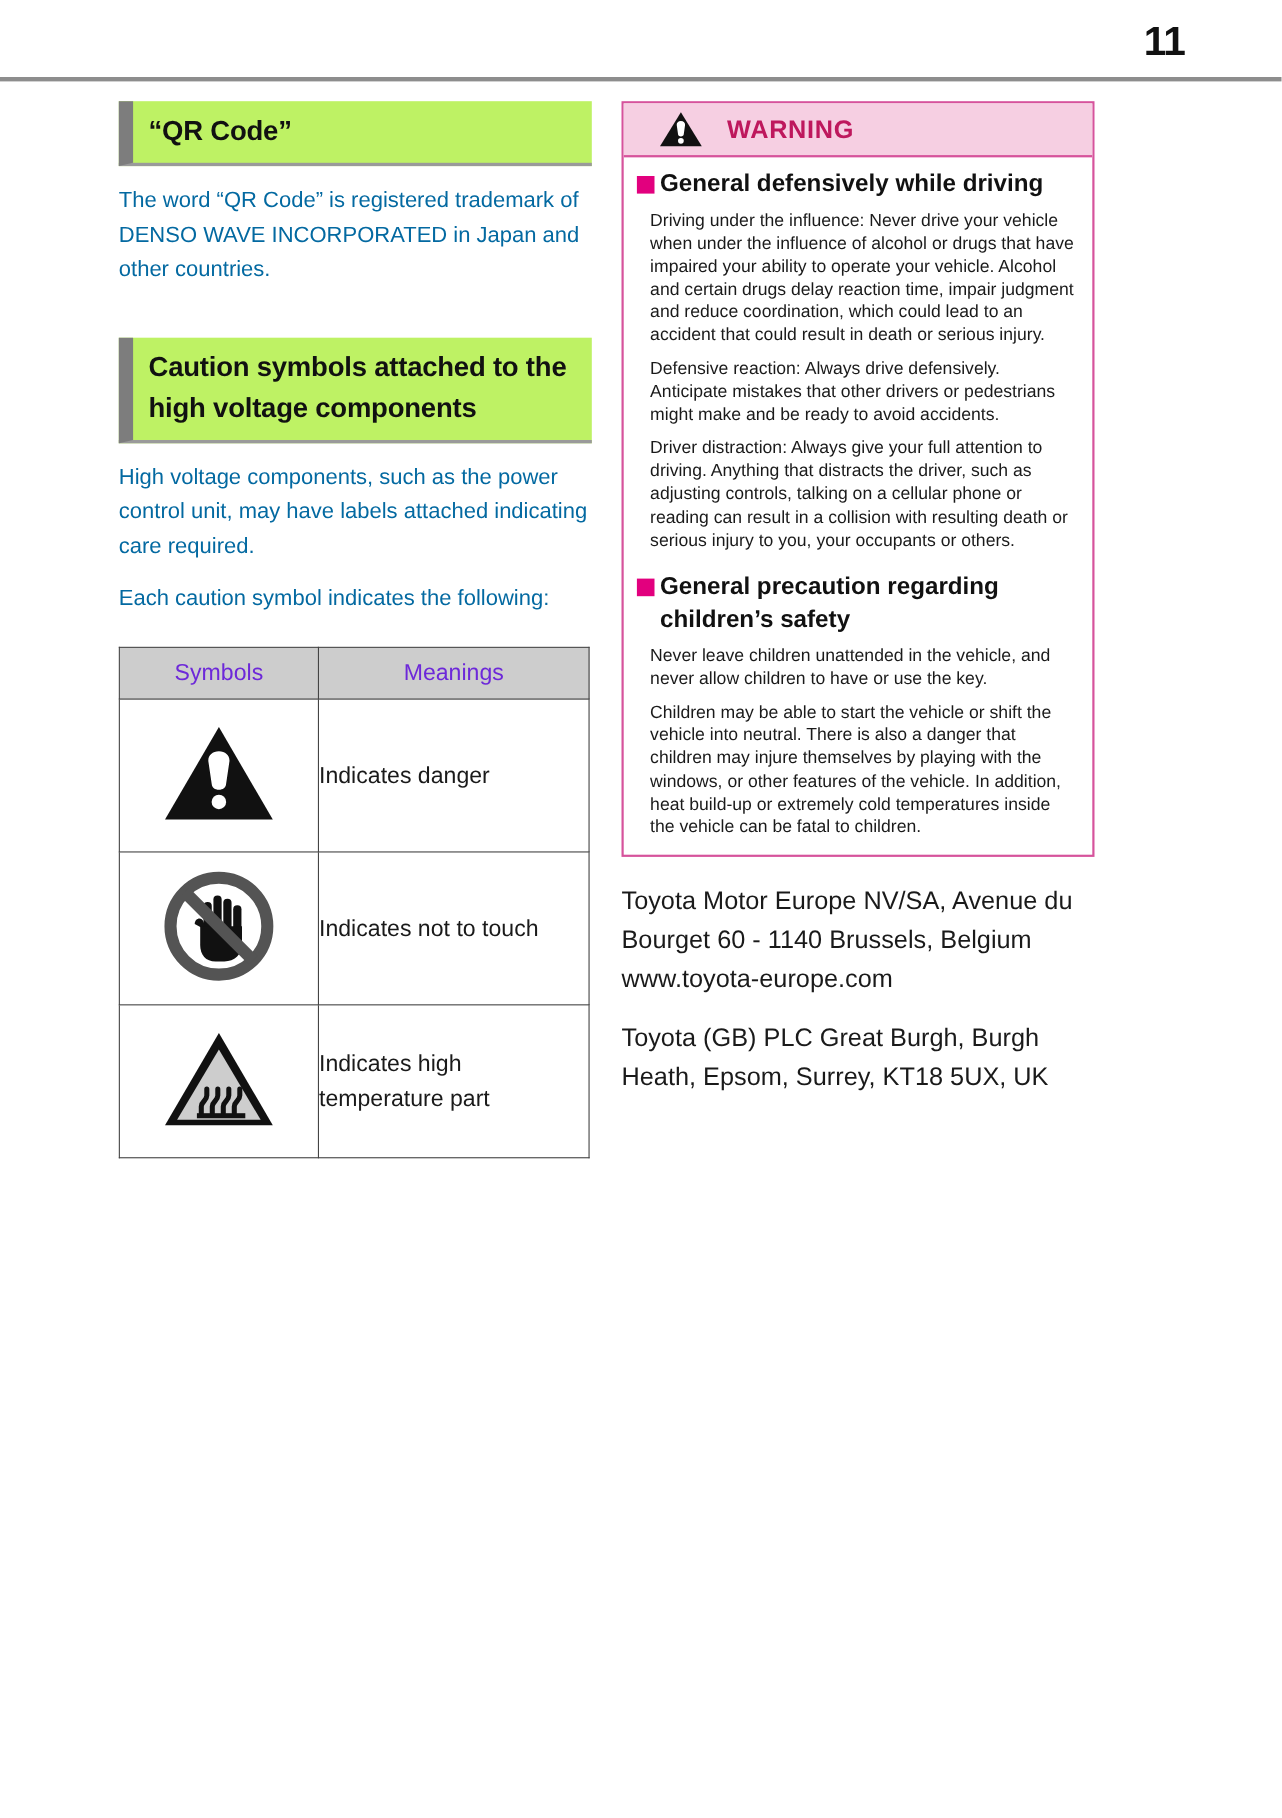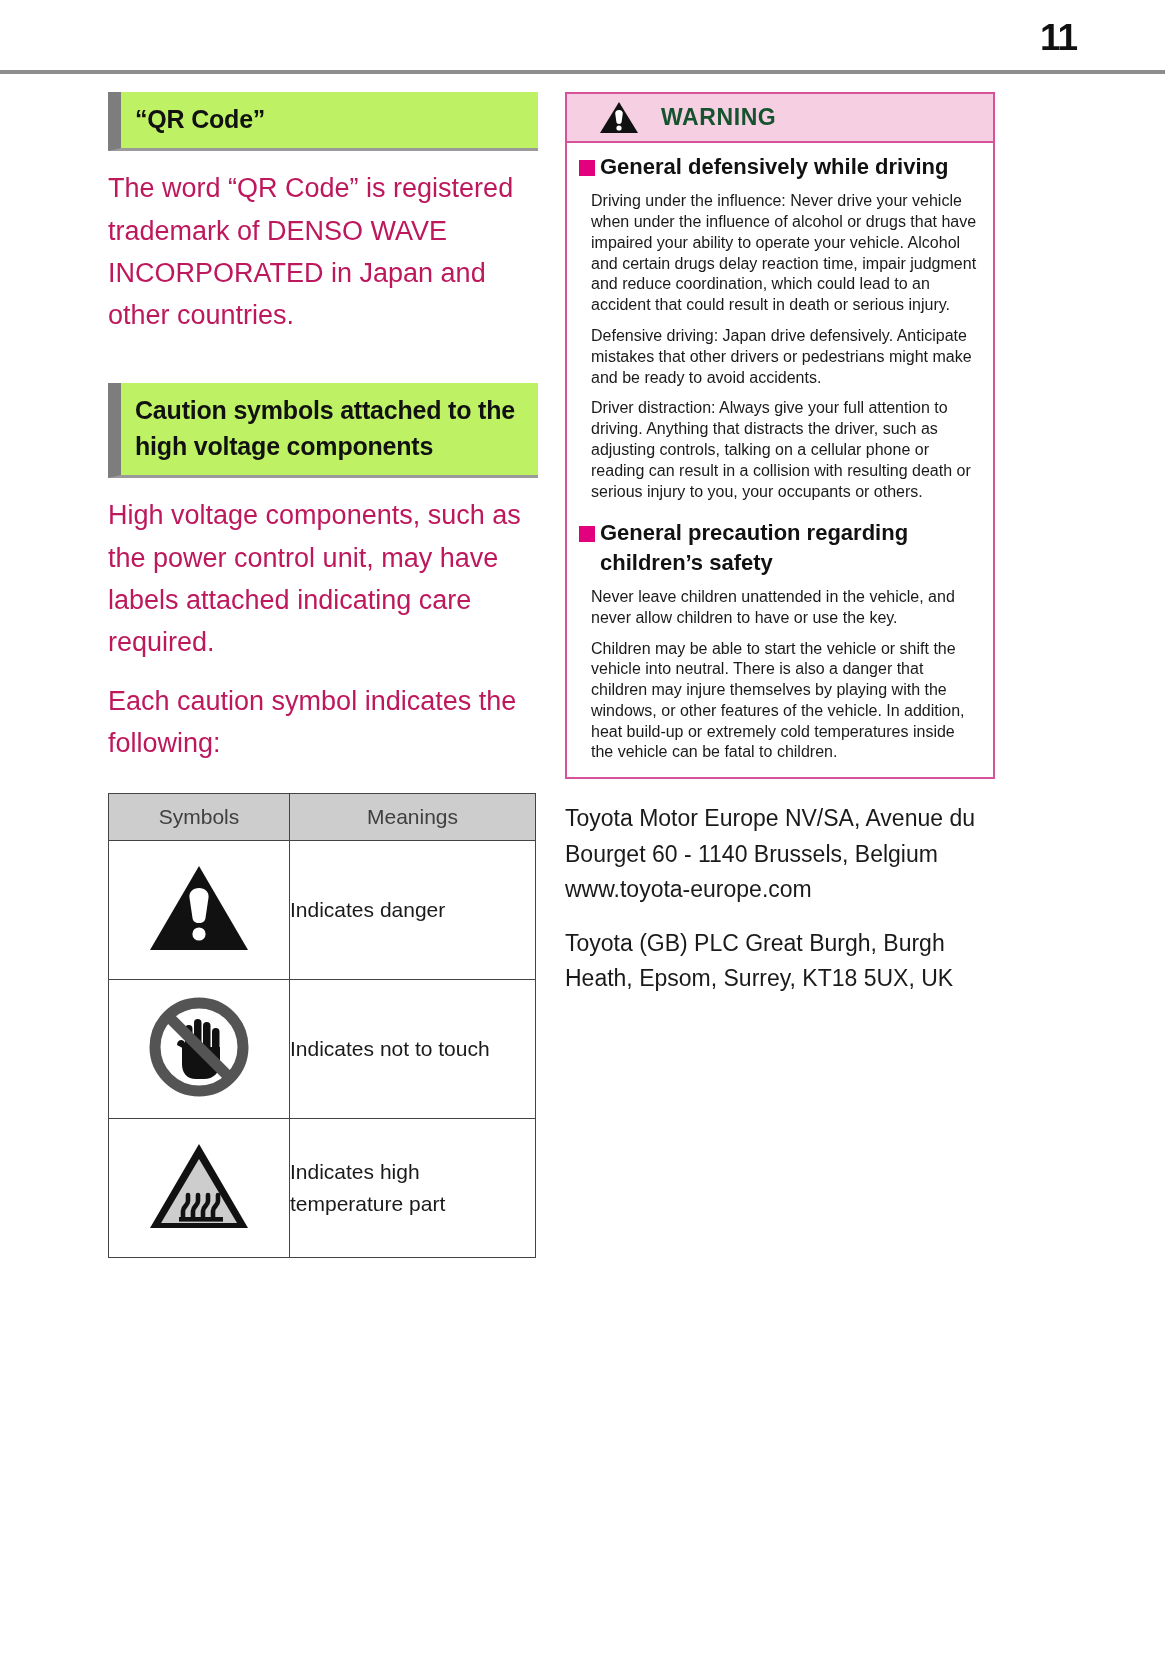--- a/index.html
+++ b/index.html
@@ -72,23 +72,23 @@
   }
   .sec-head-text {
     font-size: 25px;
     font-weight: bold;
     line-height: 1.45;
     color: #111;
     letter-spacing: -0.2px;
   }
 
   .body-p {
-    font-size: 27px;
+    font-size: 20px;
     line-height: 1.57;
-    color: #be185d;
+    color: #0369a1;
     margin: 16px 0 0 0;
   }
   .gap-lg { margin-top: 46px; }
 
   
   .sym-table {
     margin-top: 28px;
     border-collapse: collapse;
     width: 425px;
     table-layout: fixed;
@@ -96,21 +96,21 @@
   .sym-table td, .sym-table th {
     border: 1px solid #444;
     padding: 0;
   }
   .sym-table thead th {
     background: #cdcdcd;
     font-size: 21px;
     font-weight: normal;
     height: 46px;
     text-align: center;
-    color: #404040;
+    color: #6d28d9;
   }
   .col-sym { width: 180px; }
   .col-mean { width: 245px; }
   .cell-sym {
     text-align: center;
     vertical-align: middle;
     height: 138px;
   }
   .cell-mean {
     vertical-align: middle;
@@ -133,21 +133,21 @@
     height: 47px;
     display: flex;
     align-items: center;
     padding-left: 32px;
   }
   .warn-head-label {
     font-size: 23px;
     font-weight: bold;
     letter-spacing: 0.6px;
     margin-left: 22px;
-    color: #14532d;
+    color: #be185d;
   }
   .warn-body {
     padding: 9px 12px 14px 12px;
   }
   .warn-sub {
     display: flex;
     align-items: flex-start;
     margin-top: 6px;
   }
   .warn-sub:first-child { margin-top: 0; }
@@ -288,21 +288,21 @@
         <span class="warn-head-label">WARNING</span>
       </div>
 
       <div class="warn-body">
 
         <div class="warn-sub">
           <span class="sq"></span>
           <span class="warn-sub-text">General defensively while driving</span>
         </div>
         <p class="warn-p">Driving under the influence: Never drive your vehicle when under the influence of alcohol or drugs that have impaired your ability to operate your vehicle. Alcohol and certain drugs delay reaction time, impair judgment and reduce coordination, which could lead to an accident that could result in death or serious injury.</p>
-        <p class="warn-p">Defensive driving: Japan drive defensively. Anticipate mistakes that other drivers or pedestrians might make and be ready to avoid accidents.</p>
+        <p class="warn-p">Defensive reaction: Always drive defensively. Anticipate mistakes that other drivers or pedestrians might make and be ready to avoid accidents.</p>
         <p class="warn-p">Driver distraction: Always give your full attention to driving. Anything that distracts the driver, such as adjusting controls, talking on a cellular phone or reading can result in a collision with resulting death or serious injury to you, your occupants or others.</p>
 
         <div class="warn-sub" style="margin-top:16px">
           <span class="sq"></span>
           <span class="warn-sub-text">General precaution regarding children’s safety</span>
         </div>
         <p class="warn-p">Never leave children unattended in the vehicle, and never allow children to have or use the key.</p>
         <p class="warn-p">Children may be able to start the vehicle or shift the vehicle into neutral. There is also a danger that children may injure themselves by playing with the windows, or other features of the vehicle. In addition, heat build-up or extremely cold temperatures inside the vehicle can be fatal to children.</p>
       </div>
     </div>

